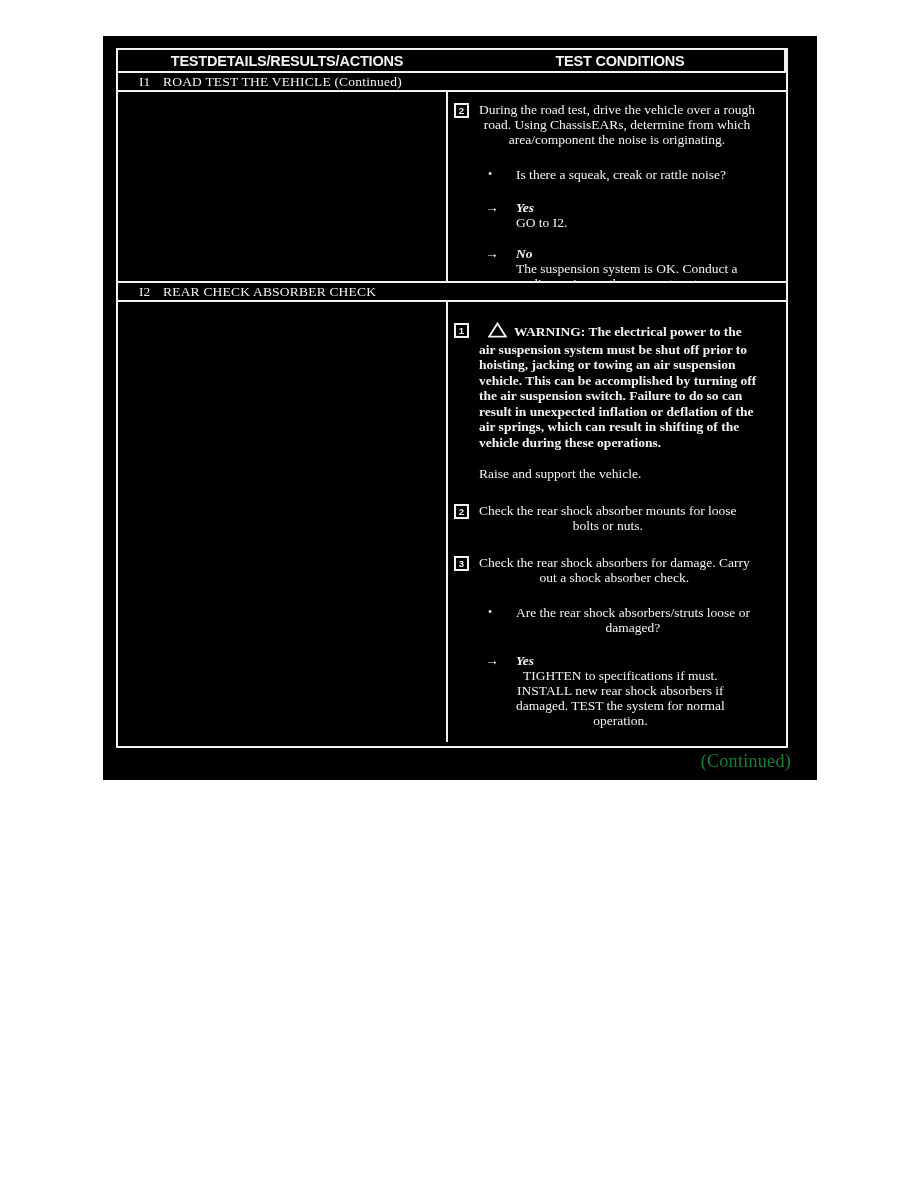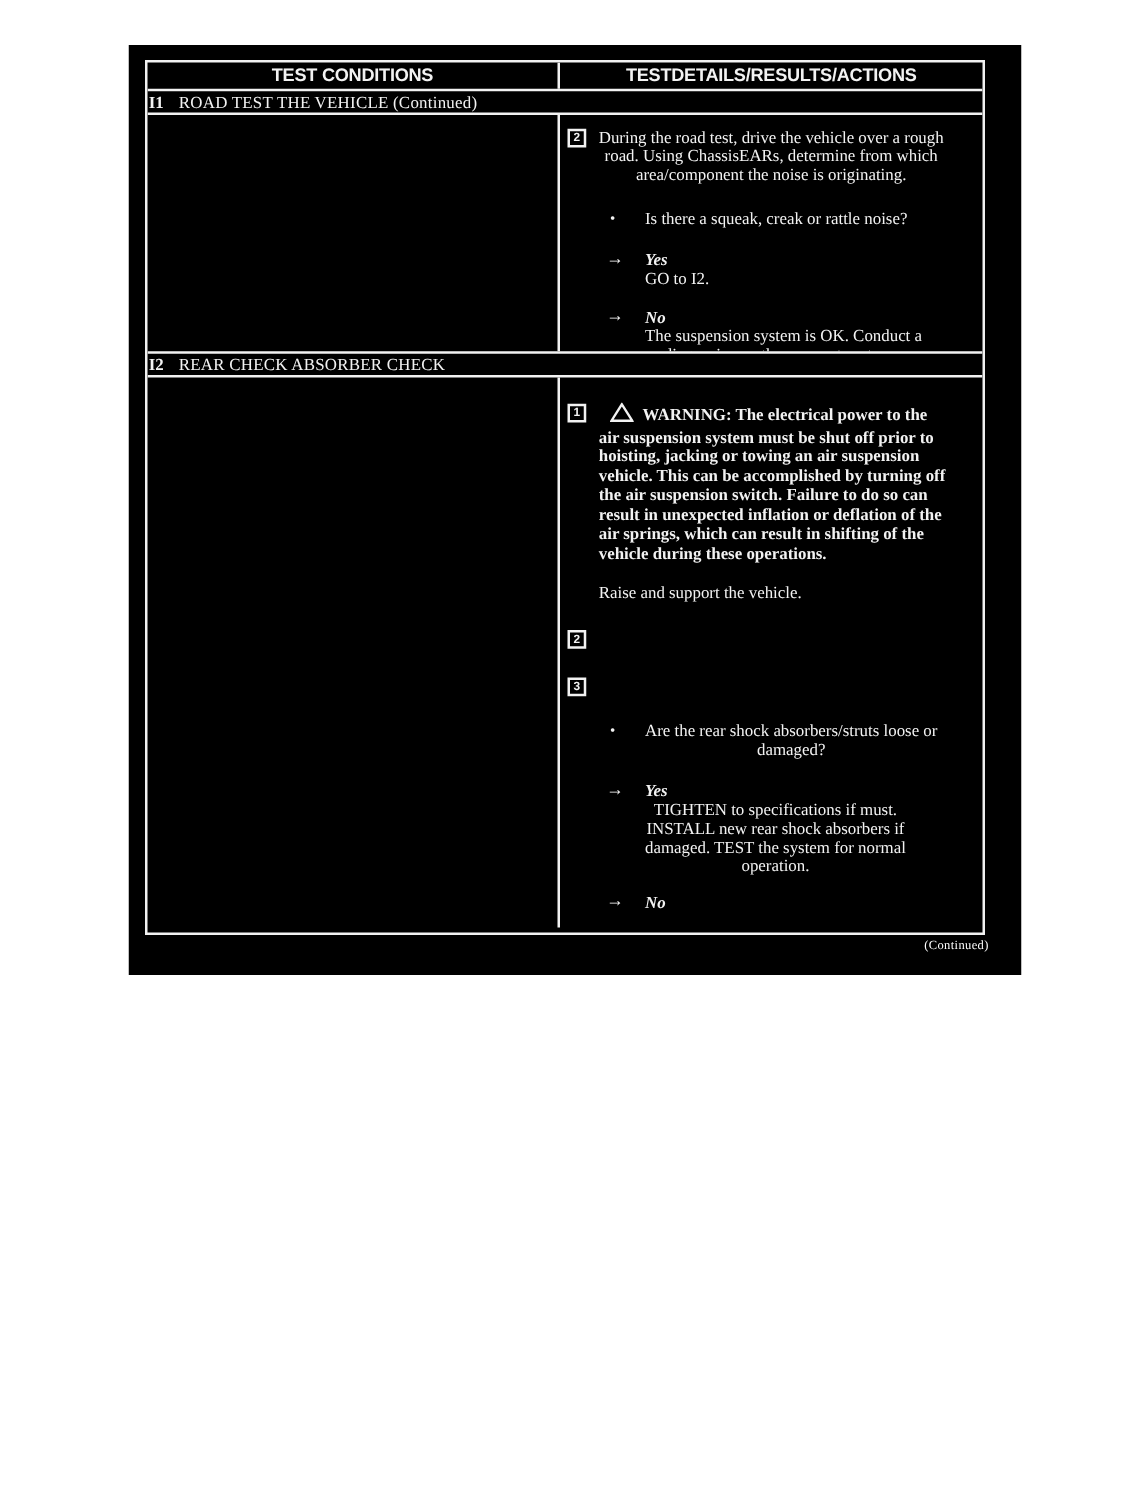--- a/index.html
+++ b/index.html
@@ -9,21 +9,21 @@
   .dtable { position:absolute; left:13px; top:12px; width:672px; height:700px; border:2px solid #f2f2f2; overflow:hidden; }
 
   .row-header { display:flex; height:23px; border-bottom:2px solid #f2f2f2;
     font-family:"Liberation Sans", sans-serif; font-weight:bold; font-size:14.5px; letter-spacing:-0.2px; }
   .hcell { display:flex; align-items:center; justify-content:center; height:100%; }
   .hcell.left  { width:330px; border-right:2px solid #f2f2f2; }
   .hcell.right { flex:1; }
 
   .row-title { height:19px; border-bottom:2px solid #f2f2f2; display:flex; align-items:center;
     font-size:13.5px; }
-  .tid { font-weight:bold; margin-left:1px; width:24px; flex:none; }
+  .tid { font-weight:normal; margin-left:21px; width:24px; flex:none; }
   .ttl { letter-spacing:0.2px; }
 
   .row-content { display:flex; }
   .rc1 { height:191px; border-bottom:2px solid #f2f2f2; }
   .rc2 { height:440px; }
   .cell-left  { width:330px; border-right:2px solid #f2f2f2; flex:none; }
   .cell-right { flex:1; font-size:13.5px; line-height:15px; padding:10px 8px 0 6px; overflow:hidden; }
   .rc2 .cell-right { padding-top:20px; }
 
   .pre { white-space:pre-line;text-align:center; }
@@ -42,32 +42,32 @@
 
   .qrow { display:flex; margin:20px 0 0 34px; }
   .qg { width:28px; flex:none; font-size:12px; }
 
   .rrow { display:flex; margin-top:18px; margin-left:31px; }
   .rrow.no1 { margin-top:16px; }
   .rrow.no2 { margin-top:14px; }
   .rg { width:31px; flex:none; font-size:14px; }
   .rlabel { font-weight:bold;font-style:italic; }
 
-  .continued { position:absolute; right:26px; top:715px; font-size:10px; letter-spacing:0.3px; color:#ffffff; }
+  .continued { position:absolute; right:26px; top:715px; font-size:18px; letter-spacing:0.3px; color:#15803d; }
 </style>
 </head>
 <body>
 
 <div class="page">
   <div class="scan">
     <div class="dtable">
 
       <div class="row-header">
+        <div class="hcell right">TESTDETAILS/RESULTS/ACTIONS</div>
         <div class="hcell left">TEST CONDITIONS</div>
-        <div class="hcell right">TESTDETAILS/RESULTS/ACTIONS</div>
       </div>
 
       <div class="row-title">
         <span class="tid">I1</span>
         <span class="ttl">ROAD TEST THE VEHICLE (Continued)</span>
       </div>
 
       <div class="row-content rc1">
         <div class="cell-left"></div>
         <div class="cell-right">
@@ -125,24 +125,28 @@
 the air suspension switch. Failure to do so can
 result in unexpected inflation or deflation of the
 air springs, which can result in shifting of the
 vehicle during these operations.</span></div>
               <div class="plain">Raise and support the vehicle.</div>
             </div>
           </div>
 
           <div class="step mt22">
             <span class="snum">2</span>
+            <div class="sbody pre">Check the rear shock absorber mounts for loose
+bolts or nuts.</div>
           </div>
 
           <div class="step mt22">
             <span class="snum">3</span>
+            <div class="sbody pre">Check the rear shock absorbers for damage. Carry
+out a shock absorber check.</div>
           </div>
 
           <div class="qrow">
             <span class="qg">•</span>
             <div class="pre">Are the rear shock absorbers/struts loose or
 damaged?</div>
           </div>
 
           <div class="rrow">
             <span class="rg">→</span>

